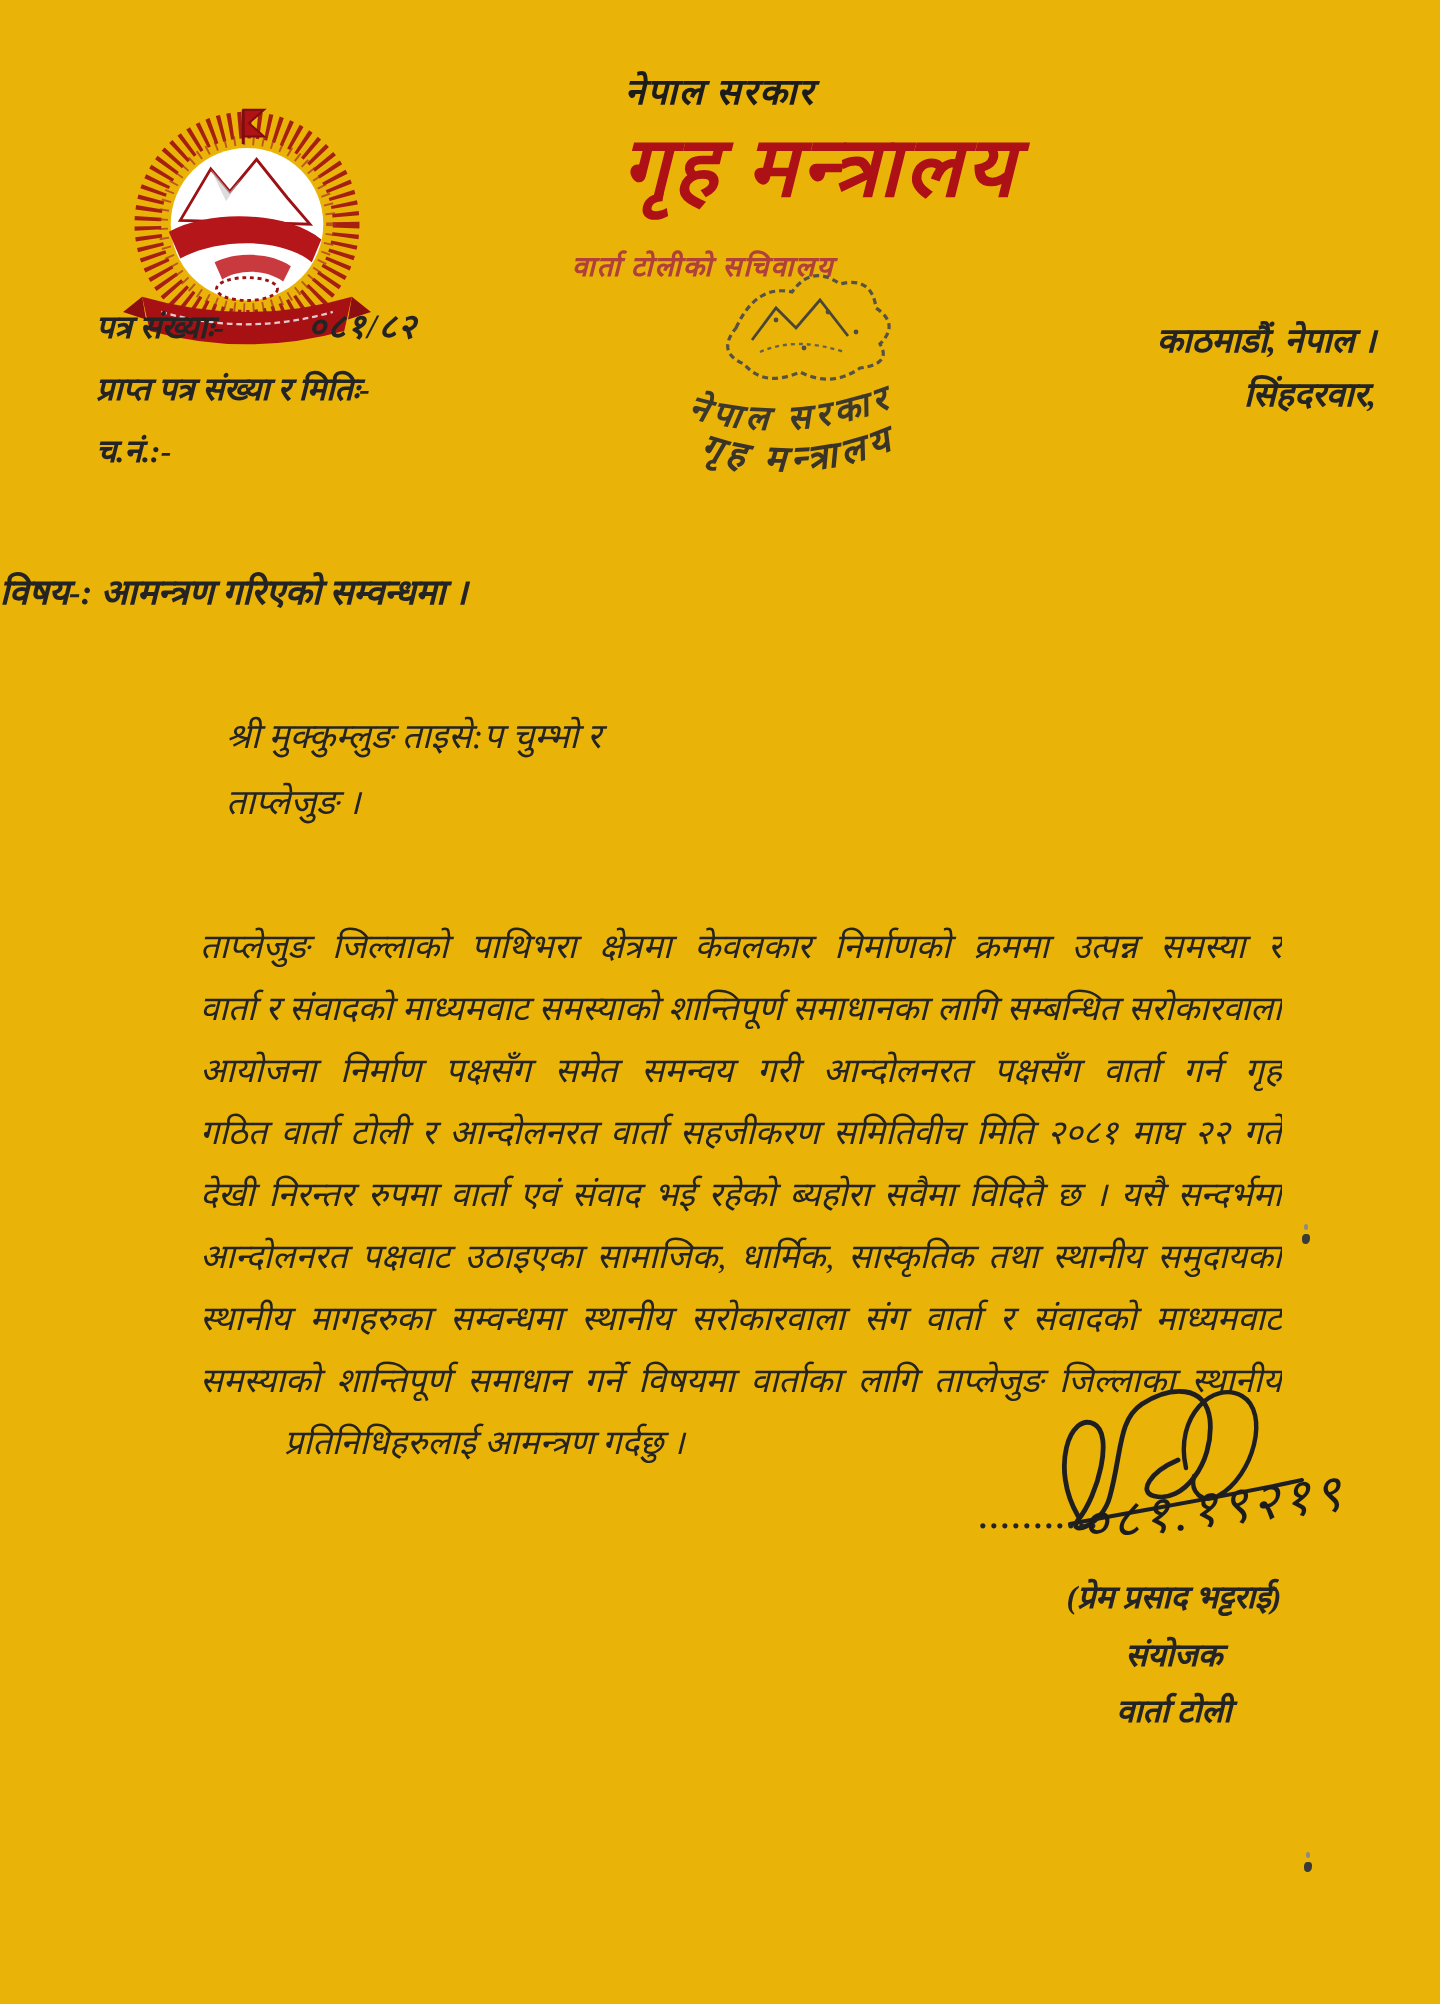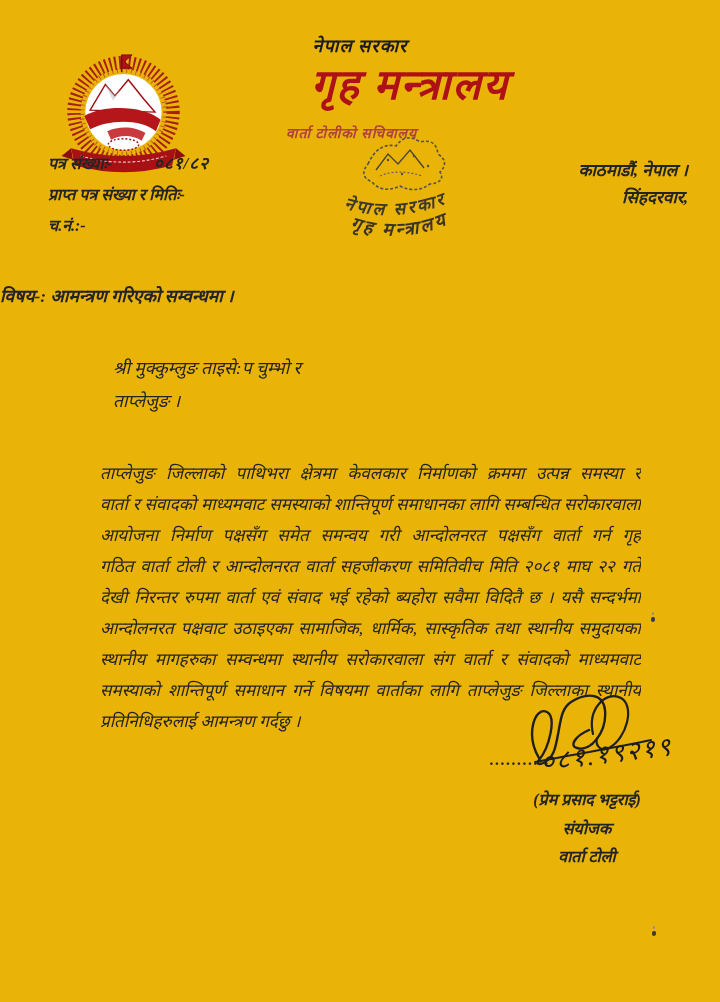--- a/index.html
+++ b/index.html
@@ -64,21 +64,21 @@
   }
   
   .body-text{
     position:absolute;left:100px;top:458px;width:541px;
     font-size:17px;color:#242424;
   }
   .body-line{
     text-align:justify;line-height:31px;height:31px;overflow:hidden;
   }
   .body-line::after{content:"";display:inline-block;width:100%;height:0;}
-  .body-line.last{text-align:left;}
+  .body-line.last{text-align:left;margin-left:42px;}
   .body-line.last::after{content:none;}
   
   .sig-scribble{position:absolute;left:505px;top:690px;width:152px;height:82px;}
   .sig-dots{
     position:absolute;left:490px;top:751px;
     font-size:16px;font-weight:bold;letter-spacing:1.5px;color:#242424;
   }
   .sig-handwritten{
     position:absolute;left:540px;top:735px;
     font-size:26px;color:#1c1c1c;

